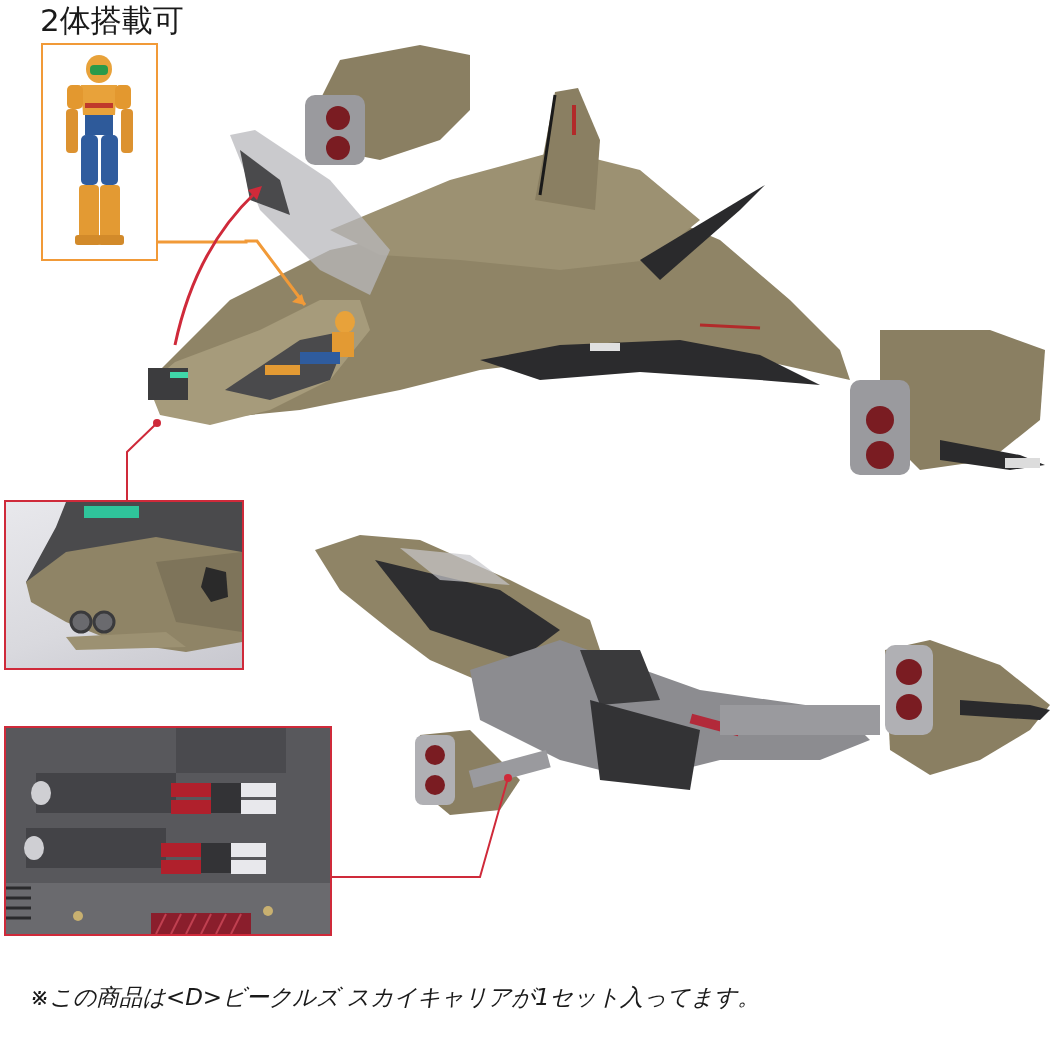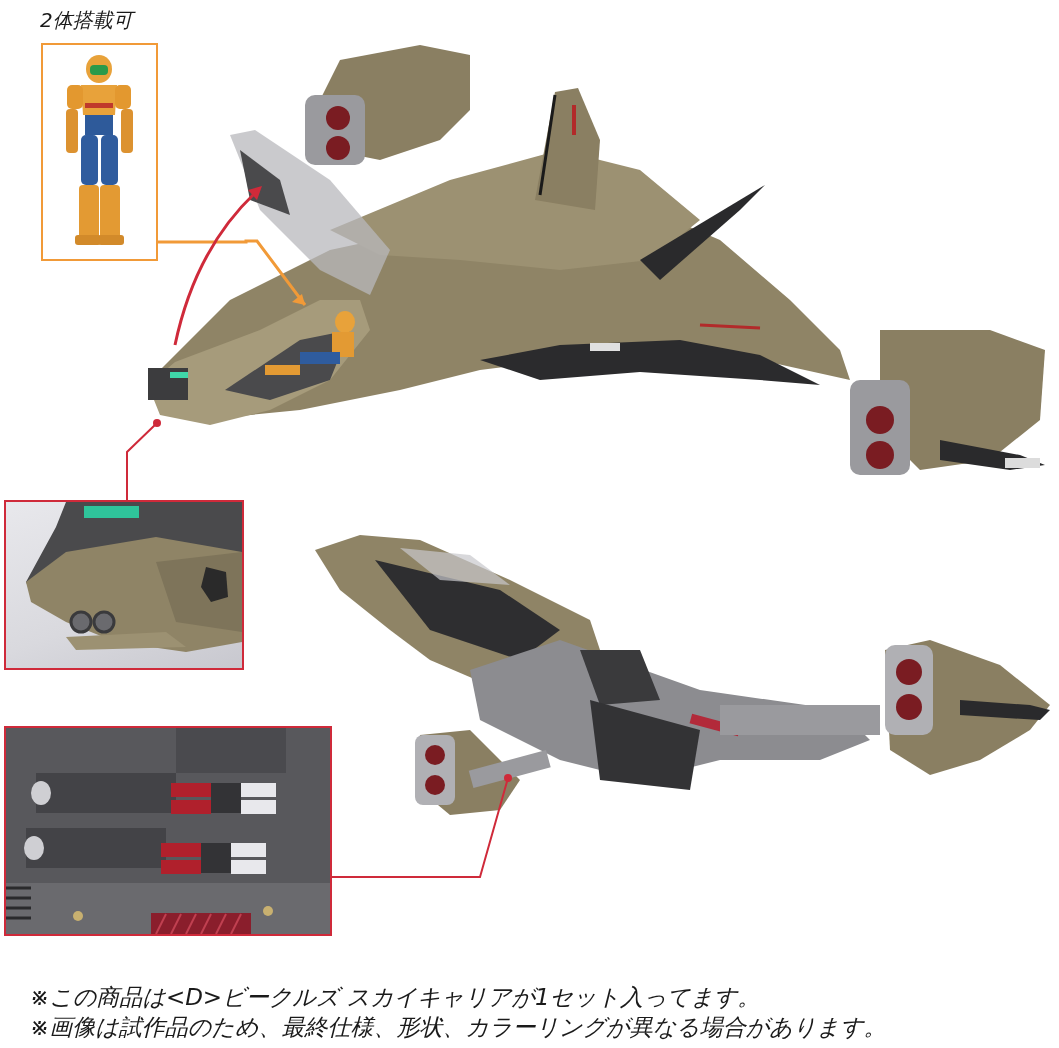--- a/index.html
+++ b/index.html
@@ -1,19 +1,19 @@
 <!DOCTYPE html>
 <html><head>
   <meta charset="utf-8">
   <style>
     html, body { margin: 0; padding: 0; background: #ffffff; }
     body { width: 1059px; height: 1048px; position: relative; overflow: hidden;
            font-family: "DejaVu Sans", "Liberation Sans", sans-serif; color: #1a1a1a; }
     .abs { position: absolute; }
-    .caption-top { left: 40px; top: 4px; font-size: 20px; letter-spacing: 0px; line-height: 32px; font-style: italic; }
+    .caption-top { left: 40px; top: 4px; font-size: 31px; letter-spacing: 0px; line-height: 32px; }
     .pilot-box { left: 41px; top: 43px; width: 117px; height: 218px; border: 2px solid #f19a38; box-sizing: border-box; background: #fff; }
     .detail-box-1 { left: 4px; top: 500px; width: 240px; height: 170px; border: 2px solid #cf2a3a; box-sizing: border-box; overflow: hidden;
                     background: linear-gradient(160deg, #e8e8ec 0%, #d9d9de 60%, #c8c8cf 100%); }
     .detail-box-2 { left: 4px; top: 726px; width: 328px; height: 210px; border: 2px solid #cf2a3a; box-sizing: border-box; overflow: hidden;
                     background: linear-gradient(180deg, #5a5a5e 0%, #4a4a4e 50%, #6a6a6e 100%); }
     .notes { left: 30px; top: 982px; font-size: 23px; line-height: 30px; white-space: nowrap; font-style: italic; }
     svg { display: block; }
   </style>
 </head>
 <body>
@@ -181,14 +181,13 @@
       <line x1="180" y1="206" x2="190" y2="186"></line>
       <line x1="195" y1="206" x2="205" y2="186"></line>
       <line x1="210" y1="206" x2="220" y2="186"></line>
       <line x1="225" y1="206" x2="235" y2="186"></line>
     </g>
   </svg>
 </div>
 
 <div class="abs notes">
   <div>※この商品は&lt;D&gt;ビークルズ スカイキャリアが1セット入ってます。</div>
-  <div>※画像は試作品のため、最終仕様、形状、カラーリングが異なる場合があります。</div>
 </div>
 
 </body></html>

